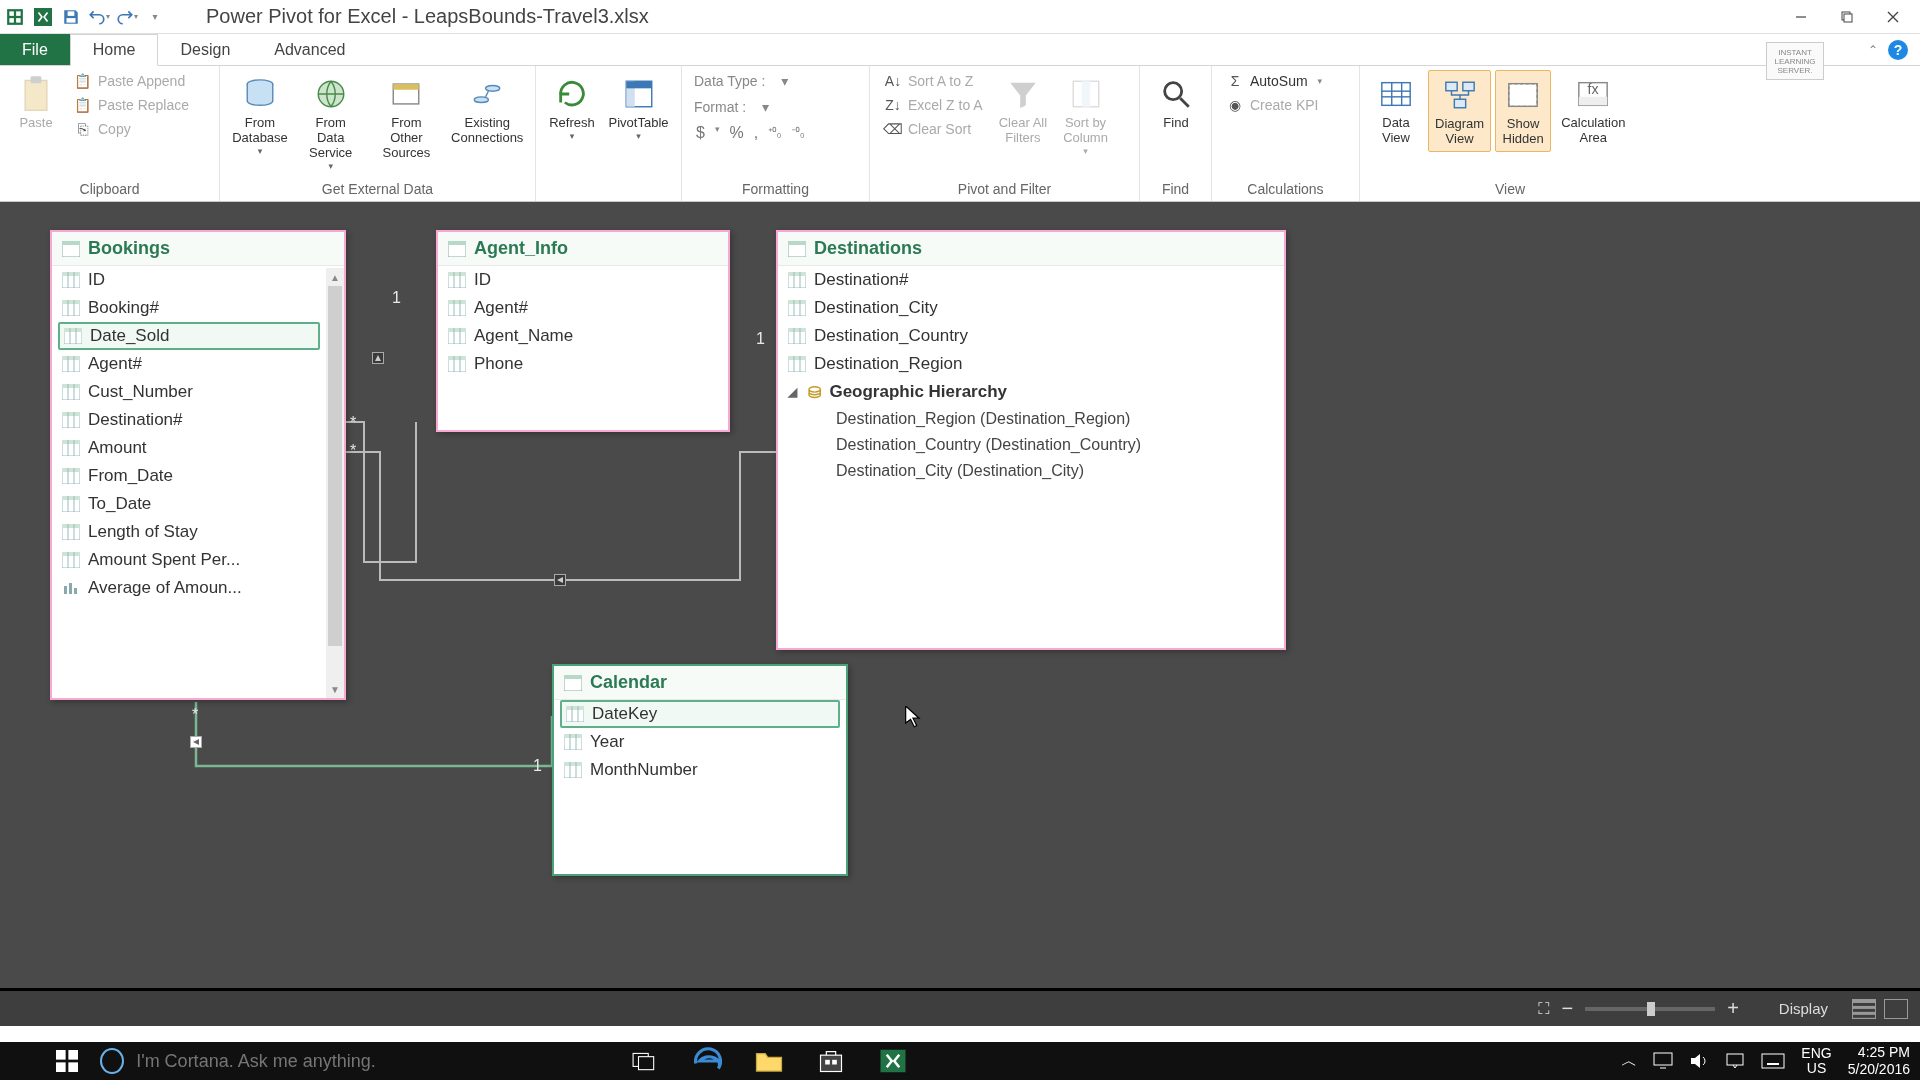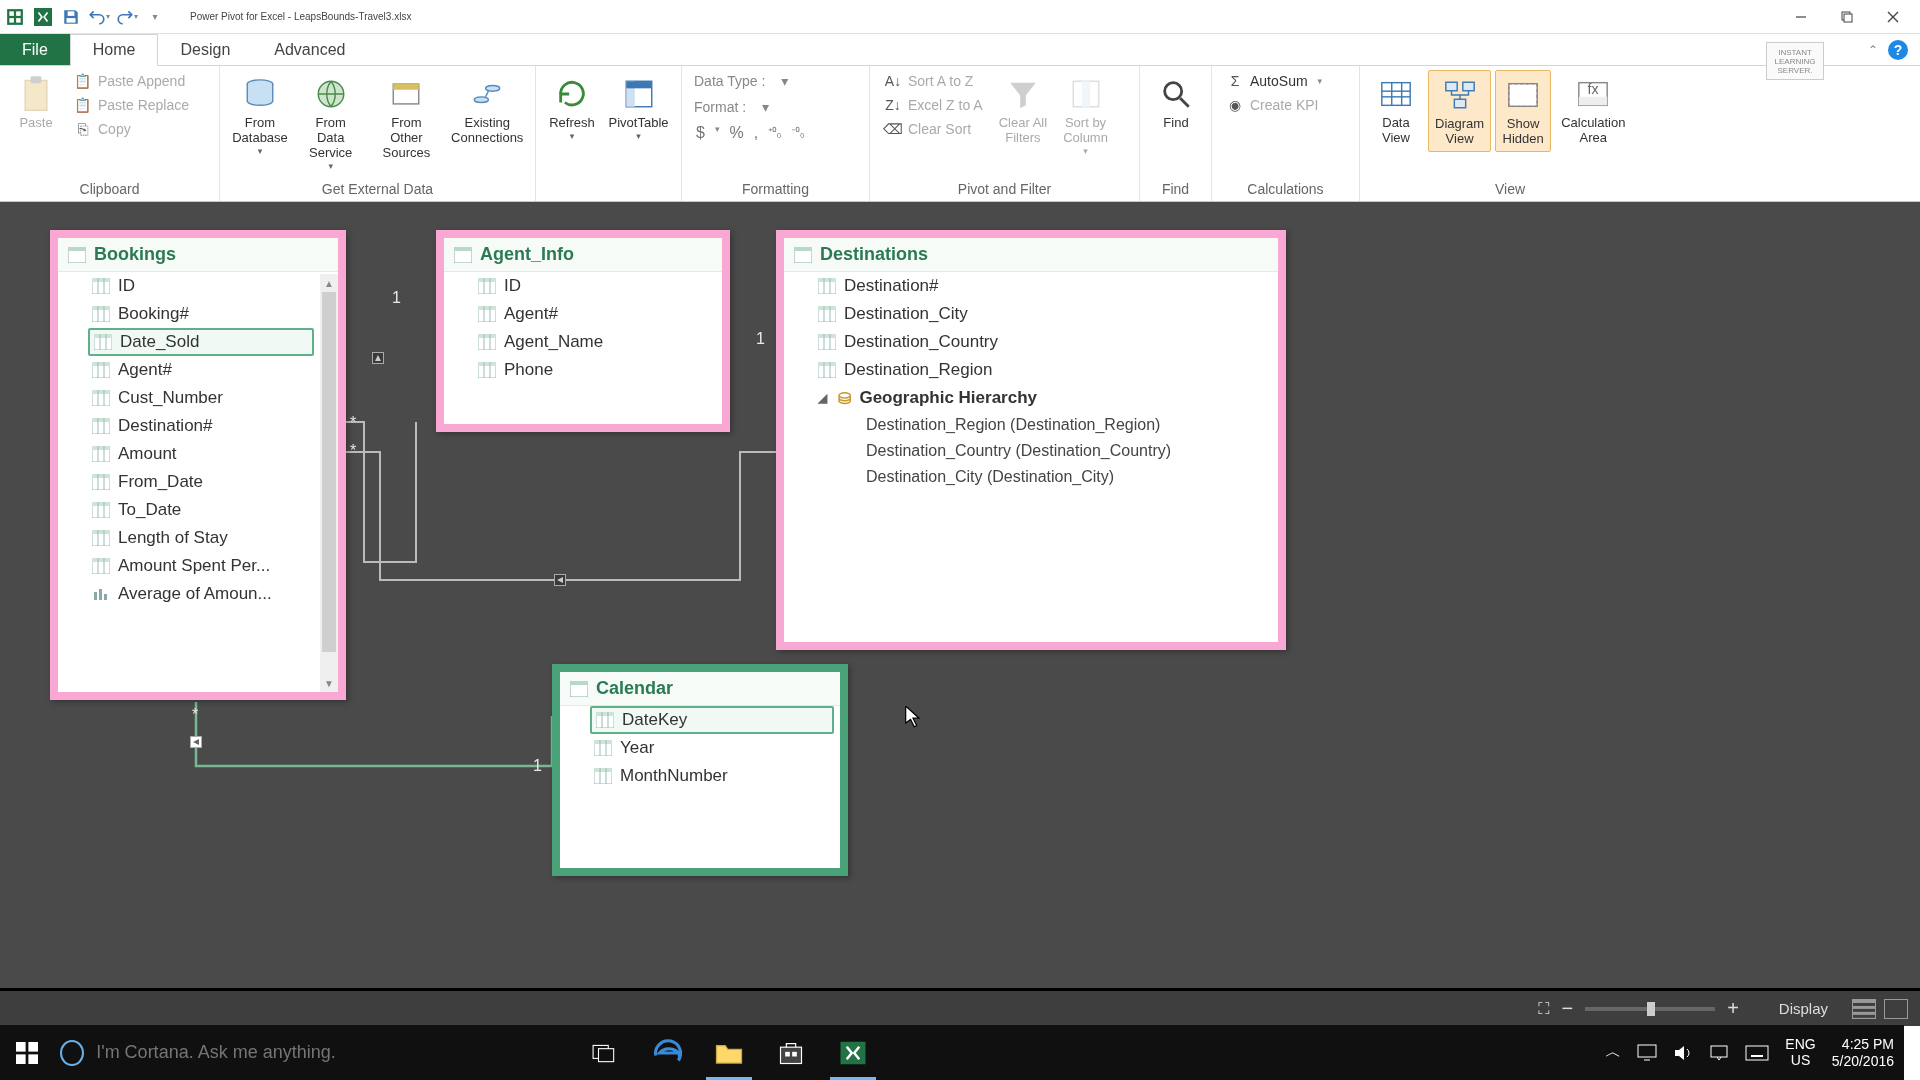--- a/index.html
+++ b/index.html
@@ -2,21 +2,21 @@
 <html><head>
 <meta charset="utf-8">
 <style>
 * { margin: 0; padding: 0; box-sizing: border-box; font-family: "Segoe UI", Tahoma, sans-serif; }
 body { width: 1920px; height: 1080px; overflow: hidden; background: #fff; position: relative; }
 
 
 .title-bar { height: 34px; background: #fff; display: flex; align-items: center; padding: 0 4px; border-bottom: 1px solid #e0e0e0; }
 .title-bar .qat { display: flex; align-items: center; gap: 6px; }
 .title-bar .qat-icon { width: 22px; height: 22px; display: flex; align-items: center; justify-content: center; color: #217346; }
-.title-text { margin-left: 24px; font-size: 10px; color: #444; }
+.title-text { margin-left: 40px; font-size: 20px; color: #444; }
 .title-bar .win-controls { margin-left: auto; display: flex; }
 .win-btn { width: 46px; height: 34px; display: flex; align-items: center; justify-content: center; color: #444; }
 
 
 .tab-strip { height: 32px; display: flex; align-items: stretch; background: #fff; border-bottom: 1px solid #d4d4d4; }
 .tab { padding: 0 22px; display: flex; align-items: center; font-size: 16px; color: #444; cursor: pointer; }
 .tab.file { background: #217346; color: #fff; }
 .tab.active { border: 1px solid #d4d4d4; border-bottom: 1px solid #fff; background: #fff; margin-bottom: -1px; }
 .tab-strip .right-icons { margin-left: auto; display: flex; align-items: center; gap: 10px; padding-right: 12px; }
 .tab-strip .collapse-caret { color: #888; font-size: 12px; }
@@ -38,26 +38,26 @@
 .small-btn { display: flex; align-items: center; gap: 6px; padding: 2px 6px; font-size: 14px; color: #333; cursor: pointer; white-space: nowrap; }
 .small-btn .si { width: 18px; height: 18px; display: flex; align-items: center; justify-content: center; color: #555; }
 .fmt-row { display: flex; align-items: center; gap: 8px; font-size: 14px; color: #888; padding: 2px 4px; text-align: right; }
 .fmt-sel { border: 1px solid transparent; padding: 0 4px; min-width: 20px; }
 .fmt-syms { display: flex; gap: 10px; font-size: 16px; color: #777; padding: 2px 6px; }
 
 
 .canvas { position: absolute; left: 0; right: 0; top: 202px; bottom: 40px; background: #4a4a4a; }
 
 
-.tbl { position: absolute; background: #fff; border: 8px solid #f9a8d4; box-shadow: 2px 2px 6px rgba(0,0,0,0.3); }
+.tbl { position: absolute; background: #fff; border: 2px solid #f9a8d4; box-shadow: 2px 2px 6px rgba(0,0,0,0.3); }
 .tbl.sel { border-color: #4aa378; }
 .tbl-header { display: flex; align-items: center; gap: 8px; padding: 6px 10px; border-bottom: 1px solid #e8e8e8; background: #f7fbf8; }
 .tbl-header .th-icon { width: 18px; height: 16px; display: flex; }
 .tbl-title { font-size: 18px; font-weight: 600; color: #2b7a53; }
-.tbl-body { overflow: hidden; padding-left: 24px; }
+.tbl-body { overflow: hidden; }
 .fld { display: flex; align-items: center; gap: 8px; padding: 4px 10px; font-size: 17px; color: #333; cursor: pointer; }
 .fld.selected { border: 2px solid #5fb08a; background: #f1f9f4; margin: 0 6px; border-radius: 2px; padding: 2px 4px; }
 .fld .fi { width: 18px; height: 16px; flex-shrink: 0; }
 .fld.hier { font-weight: 600; }
 .fld.hier-child { padding-left: 58px; font-size: 16px; color: #444; }
 .hier-caret { width: 12px; color: #666; font-size: 12px; }
 .hier-icon { color: #c79a2a; font-size: 16px; }
 .scroll-track { position: absolute; right: 0; top: 36px; bottom: 0; width: 18px; background: #efefef; display: flex; flex-direction: column; align-items: center; }
 .scroll-arrow { height: 18px; width: 100%; display: flex; align-items: center; justify-content: center; color: #888; font-size: 10px; }
 .scroll-thumb { width: 14px; background: #cfcfcf; }
@@ -75,21 +75,21 @@
 .zoom-track { width: 130px; height: 4px; background: #666; position: relative; }
 .zoom-thumb { position: absolute; top: -5px; width: 8px; height: 14px; background: #ccc; }
 .disp-label { padding: 0 24px; font-size: 15px; }
 .layout-icons { display: flex; gap: 8px; padding-right: 12px; }
 .layout-icons .li { width: 24px; height: 20px; border: 1px solid #999; }
 
 
 .cursor { position: absolute; width: 16px; height: 22px; pointer-events: none; }
 
 
-.taskbar { position: absolute; left: 0; right: 16px; bottom: 0; height: 55px; background: #101010; display: flex; align-items: center; transform: translateY(0); }
+.taskbar { position: absolute; left: 0; right: 0; bottom: 0; height: 38px; background: #101010; display: flex; align-items: center; transform: translateY(0); padding-left: 40px; }
 .status-bar { bottom: 54px; }
 .canvas { bottom: 92px; }
 .tb-start { width: 54px; height: 54px; display: flex; align-items: center; justify-content: center; color: #fff; }
 .tb-search { display: flex; align-items: center; gap: 12px; height: 54px; padding: 0 16px 0 6px; color: #aaa; width: 460px; }
 .tb-search .cortana { width: 26px; height: 26px; border: 2px solid #6ab0e8; border-radius: 50%; }
 .tb-search input { background: transparent; border: none; color: #ccc; font-size: 18px; width: 100%; outline: none; }
 .tb-apps { display: flex; margin-left: 60px; }
 .tb-app { width: 62px; height: 54px; display: flex; align-items: center; justify-content: center; position: relative; }
 .tb-app.active::after { content: ""; position: absolute; bottom: 0; left: 8px; right: 8px; height: 3px; background: #76b9ed; }
 .tb-tray { margin-left: auto; display: flex; align-items: center; gap: 16px; padding-right: 10px; color: #fff; }

